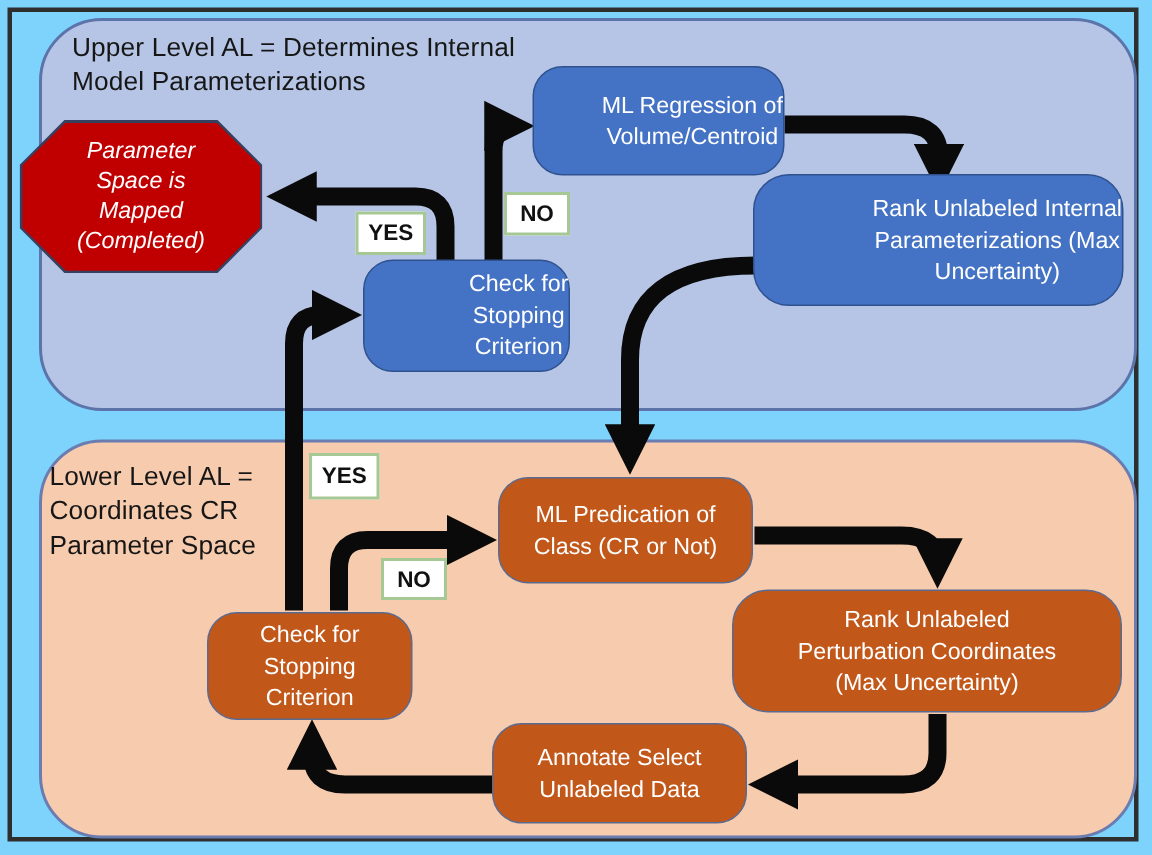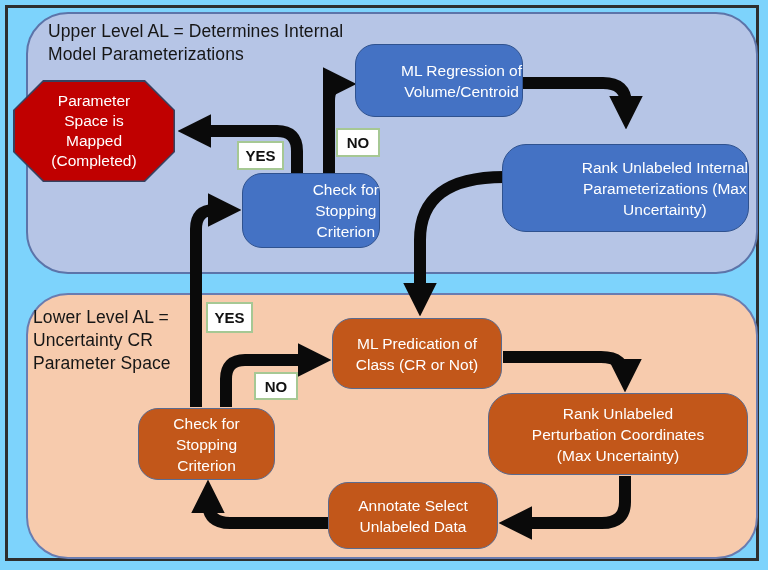--- a/index.html
+++ b/index.html
@@ -59,21 +59,21 @@
 <div id="stage">
 
   <div id="frame"></div>
 
   <div id="panel-upper" class="panel"></div>
   <div id="panel-lower" class="panel"></div>
 
   <div id="title-upper" class="panel-title">Upper Level AL = Determines Internal
 Model Parameterizations</div>
   <div id="title-lower" class="panel-title">Lower Level AL =
-Uncertainty CR
+Coordinates CR
 Parameter Space</div>
 
   <svg class="arrows" width="768" height="570" viewBox="0 0 768 570">
     <defs>
       <marker id="ah" viewBox="0 0 10 10" refX="6" refY="5" markerWidth="2.8" markerHeight="2.8" orient="auto-start-reverse">
         <path d="M0,0 L10,5 L0,10 z" fill="#0a0a0a"></path>
       </marker>
     </defs>
     <g fill="none" stroke="#0a0a0a" stroke-width="12">
       <path d="M 297 176 V 151 Q 297 131 277 131 H 191" marker-end="url(#ah)"></path>
@@ -81,33 +81,33 @@
       <path d="M 523 83 H 603 Q 626 83 626 104 V 116" marker-end="url(#ah)"></path>
       <path d="M 504 177 Q 420 177 420 240 V 303" marker-end="url(#ah)"></path>
       <path d="M 196 407 V 229 Q 196 210 214 210 H 228" marker-end="url(#ah)"></path>
       <path d="M 226 407 V 379 Q 226 360 245 360 H 318" marker-end="url(#ah)"></path>
       <path d="M 503 357 H 601 Q 625 357 625 377 V 379" marker-end="url(#ah)"></path>
       <path d="M 625 476 V 502 Q 625 523 602 523 H 512" marker-end="url(#ah)"></path>
       <path d="M 328 523 H 230 Q 208 523 208 503 V 493" marker-end="url(#ah)"></path>
     </g>
   </svg>
 
-  <div class="octagon-outer" style="left:13px;top:80px;width:162px;height:102px;">
+  <div class="octagon-outer" style="left:13px;top:80px;width:162px;height:102px;font-style:italic;">
     <div class="octagon-inner">Parameter
 Space is
 Mapped
 (Completed)</div>
   </div>
 
   <div class="node blue" style="left:355px;top:44px;width:168px;height:73px;">
     <span>ML Regression of
 Volume/Centroid</span>
   </div>
 
-  <div class="node blue big" style="left:502px;top:144px;width:247px;height:88px;">
+  <div class="node blue big" style="left:502px;top:116px;width:247px;height:88px;">
     <span>Rank Unlabeled Internal
 Parameterizations (Max
 Uncertainty)</span>
   </div>
 
   <div class="node blue" style="left:242px;top:173px;width:138px;height:75px;">
     <span>Check for
 Stopping
 Criterion</span>
   </div>

